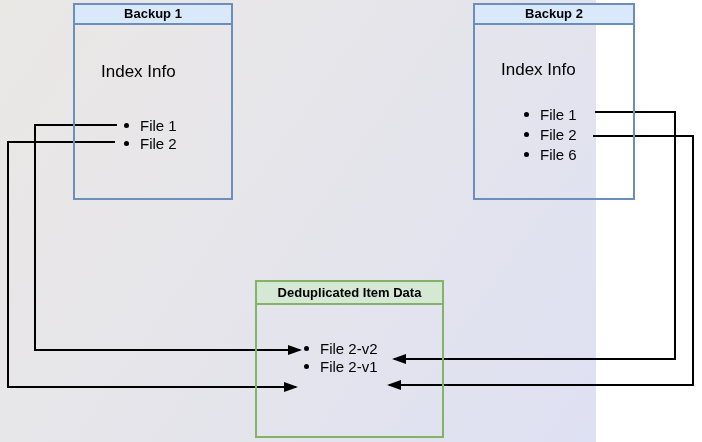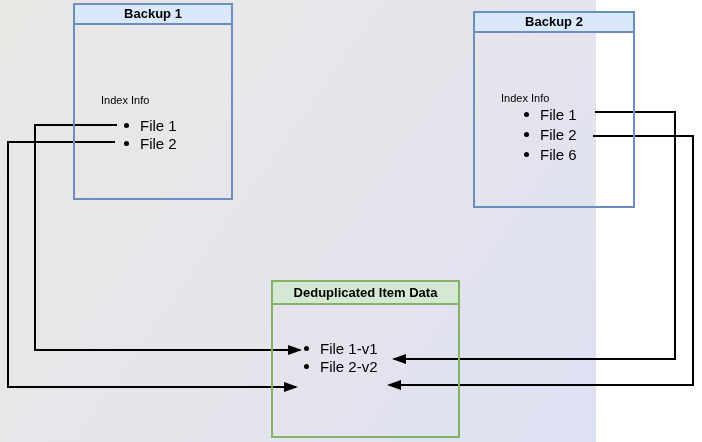--- a/index.html
+++ b/index.html
@@ -18,43 +18,42 @@
     position: absolute; left: 0; top: 0;
     width: 702px; height: 442px;
     pointer-events: none;
   }
   .box {
     position: absolute;
     box-sizing: border-box;
     background: transparent;
   }
   .box.blue  { border: 2px solid #6c8ebf; }
-  .box.green { border: 2px solid #82b366; margin-left: 16px; }
+  .box.green { border: 2px solid #82b366; }
   .box-header {
     box-sizing: border-box;
     width: 100%;
     text-align: center;
     font-weight: bold;
     font-size: 13px;
   }
   .box.blue .box-header {
     background: #dae8fc;
     border-bottom: 2px solid #6c8ebf;
     height: 20px; line-height: 18px;
   }
   .box.green .box-header {
     background: #d5e8d4;
     border-bottom: 2px solid #82b366;
     height: 23px; line-height: 21px;
   }
   .free-label {
     position: absolute;
-    font-size: 11px;
+    font-size: 17px;
     white-space: nowrap;
-    margin-top: 32px;
   }
   .file-list { position: absolute; }
   .li {
     display: flex;
     align-items: center;
     font-size: 15px;
     white-space: nowrap;
   }
   .li .dot {
     width: 5px; height: 5px;
@@ -94,21 +93,21 @@
     <div class="li">
       <span class="dot"></span>
       <span>File 1</span>
     </div>
     <div class="li">
       <span class="dot"></span>
       <span>File 2</span>
     </div>
   </div>
 
-  <div class="box blue" style="left:473px; top:11px; width:162px; height:197px;">
+  <div class="box blue" style="left:473px; top:3px; width:162px; height:197px;">
     <div class="box-header">
       <span>Backup 2</span>
     </div>
   </div>
   <div class="free-label" style="left:501px; top:60px;">Index Info</div>
   <div class="file-list lh20" style="left:524px; top:104px;">
     <div class="li">
       <span class="dot"></span>
       <span>File 1</span>
     </div>
@@ -123,21 +122,21 @@
   </div>
 
   <div class="box green" style="left:255px; top:280px; width:189px; height:158px;">
     <div class="box-header">
       <span>Deduplicated Item Data</span>
     </div>
   </div>
   <div class="file-list lh184" style="left:304px; top:339px;">
     <div class="li">
       <span class="dot"></span>
-      <span>File 1-v1</span>
+      <span>File 2-v2</span>
     </div>
     <div class="li">
       <span class="dot"></span>
-      <span>File 2-v2</span>
+      <span>File 2-v1</span>
     </div>
   </div>
 
 </div>
 
 </body></html>

